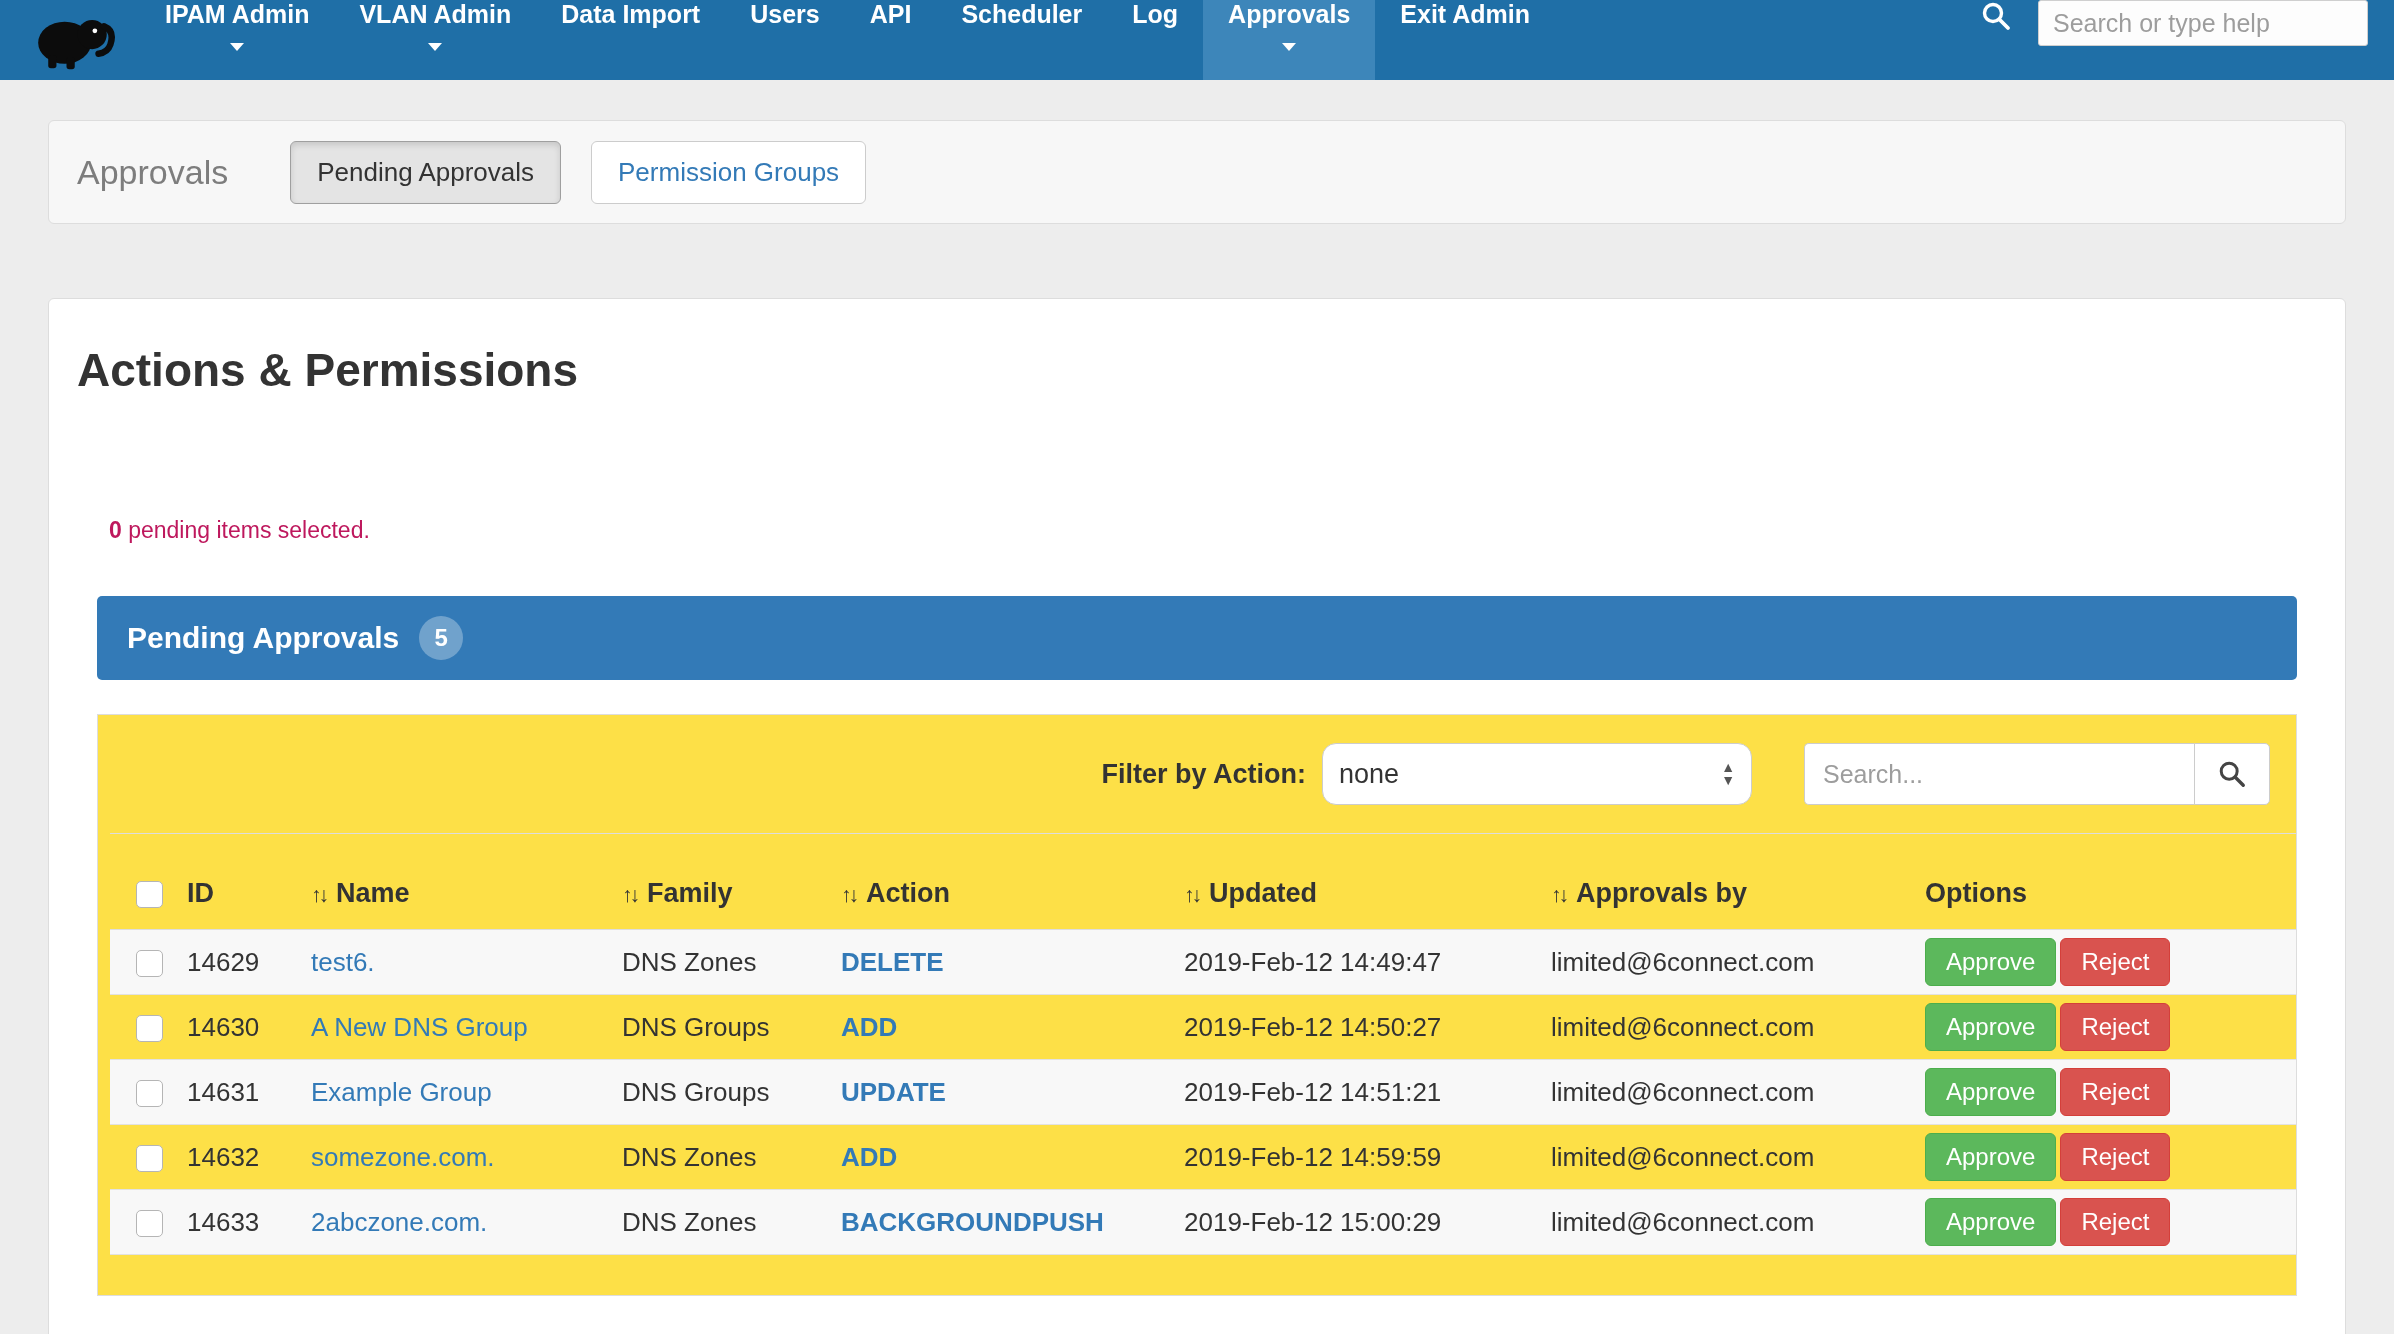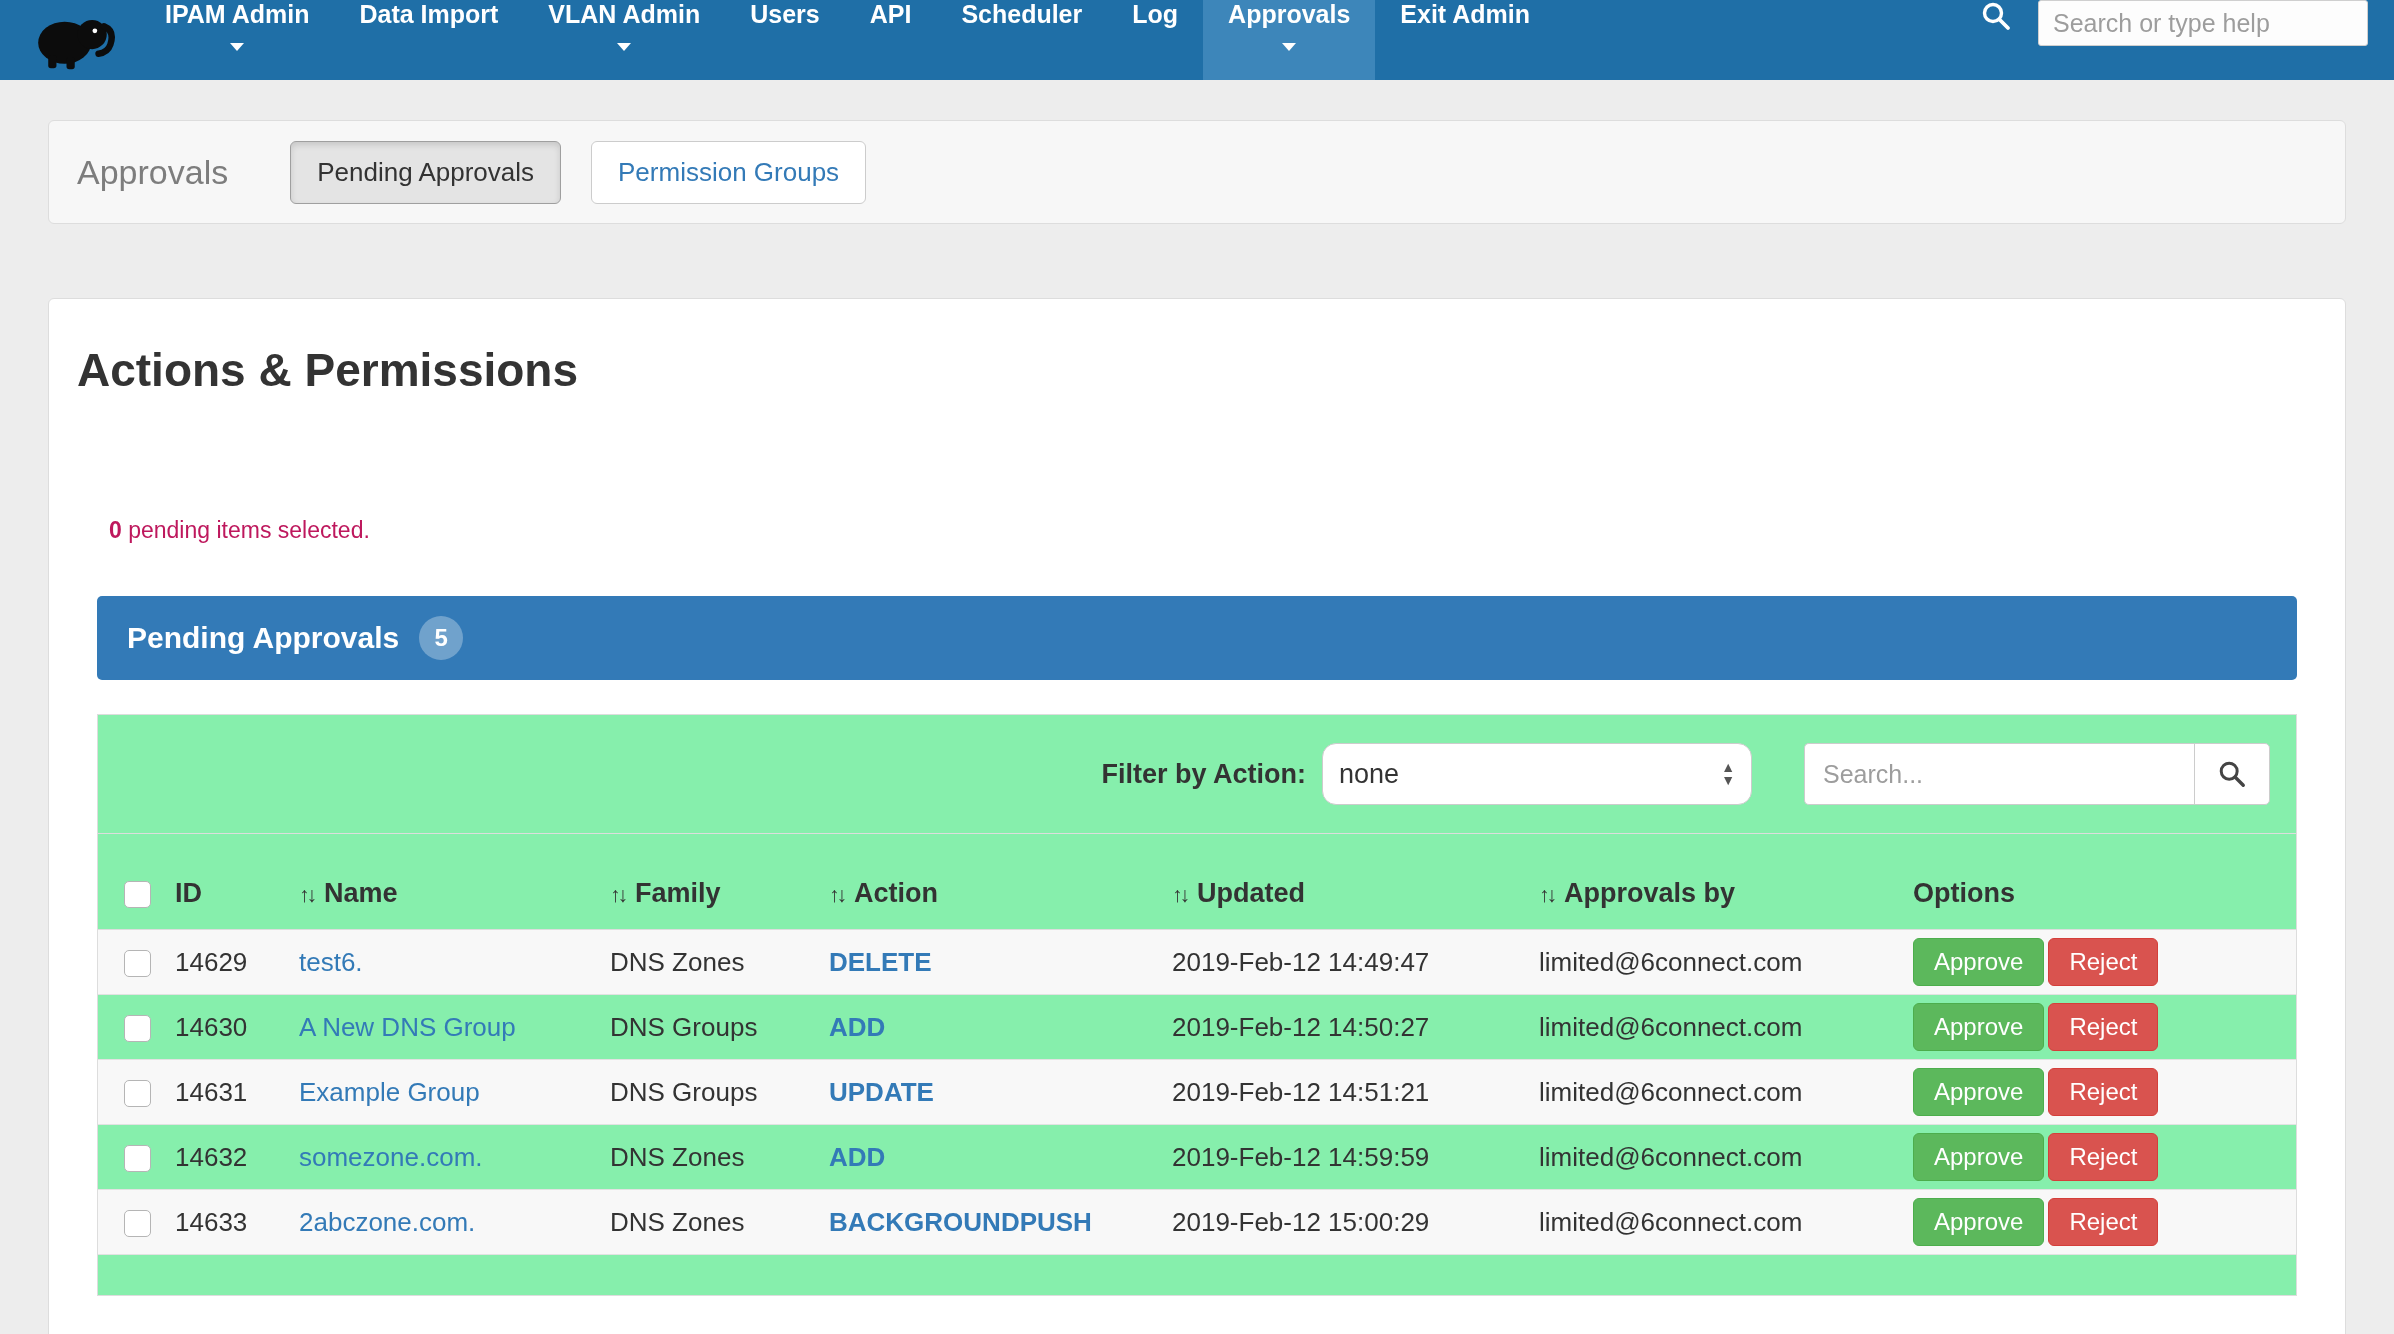--- a/index.html
+++ b/index.html
@@ -63,21 +63,21 @@
     display: flex; align-items: center; gap: 20px; padding: 0 30px;
     color: #fff; font-size: 30px; font-weight: bold;
   }
   .badge-circle {
     min-width: 44px; height: 44px; border-radius: 22px;
     background: rgba(255,255,255,.3); color: #fff;
     display: flex; align-items: center; justify-content: center;
     font-size: 24px; font-weight: bold; padding: 0 6px;
   }
   
-  .table-box { margin-top: 34px; border: 1px solid #ddd; background: #86efac; padding-bottom: 40px; }
+  .table-box { margin-top: 34px; border: 1px solid #ddd; background: #fde047; padding-bottom: 40px; padding-left: 12px; }
   .toolbar {
     display: flex; align-items: center; justify-content: flex-end;
     padding: 28px 26px; border-bottom: 1px solid #ddd;
   }
   .filter-label { font-size: 27px; font-weight: bold; margin-right: 16px; white-space: nowrap; }
   .fake-select {
     width: 430px; height: 62px; border: 1px solid #ccc; border-radius: 14px;
     background: #fff; display: flex; align-items: center; padding: 0 16px;
     font-size: 27px; color: #333; cursor: pointer;
   }
@@ -128,25 +128,25 @@
       <rect x="44" y="54" width="9" height="13" rx="3" fill="#0c0c0c"></rect>
       <circle cx="75" cy="25" r="2.6" fill="#ffffff"></circle>
     </svg>
   </div>
   <ul class="nav-items" id="nav-items">
       <li class="nav-item">
         <span>IPAM Admin</span>
         <span class="caret"></span>
       </li>
       <li class="nav-item">
-        <span>Data Import</span>
-      </li>
-      <li class="nav-item">
         <span>VLAN Admin</span>
         <span class="caret"></span>
+      </li>
+      <li class="nav-item">
+        <span>Data Import</span>
       </li>
       <li class="nav-item">
         <span>Users</span>
       </li>
       <li class="nav-item">
         <span>API</span>
       </li>
       <li class="nav-item">
         <span>Scheduler</span>
       </li>

